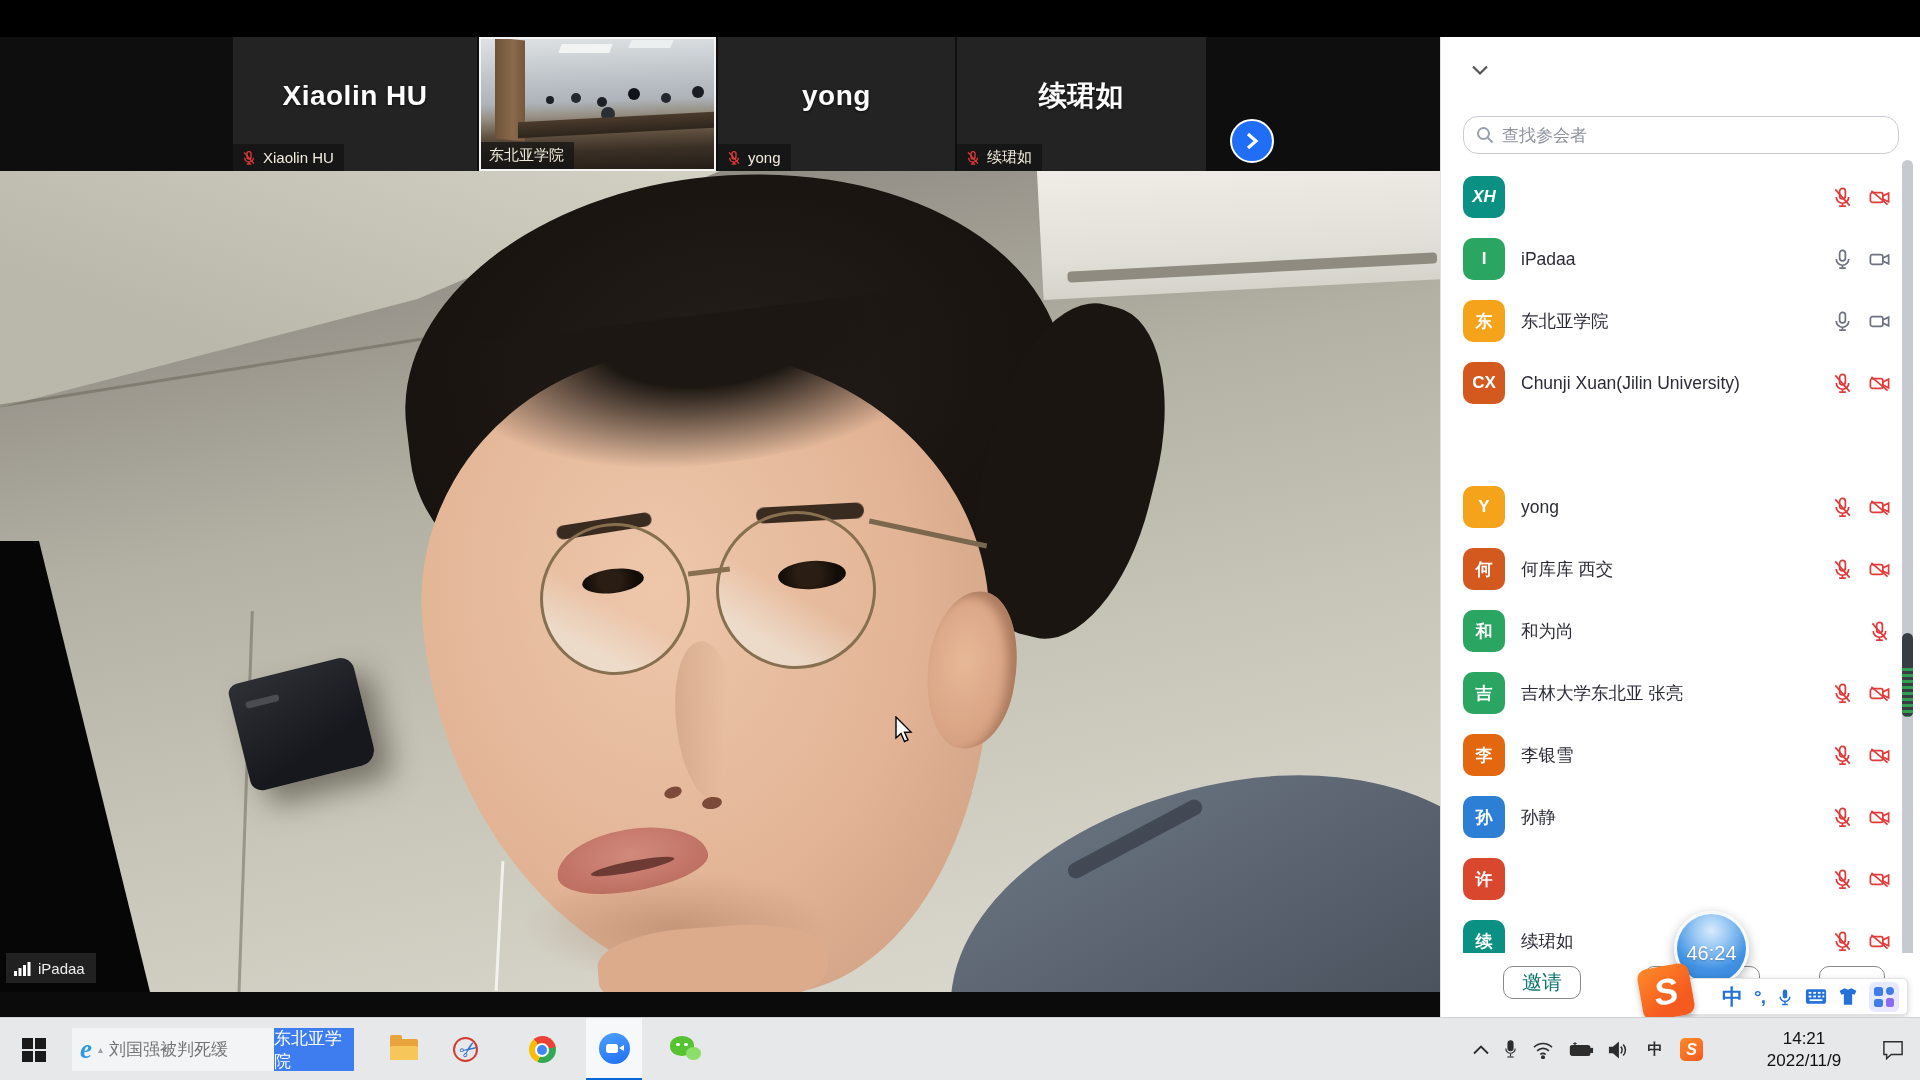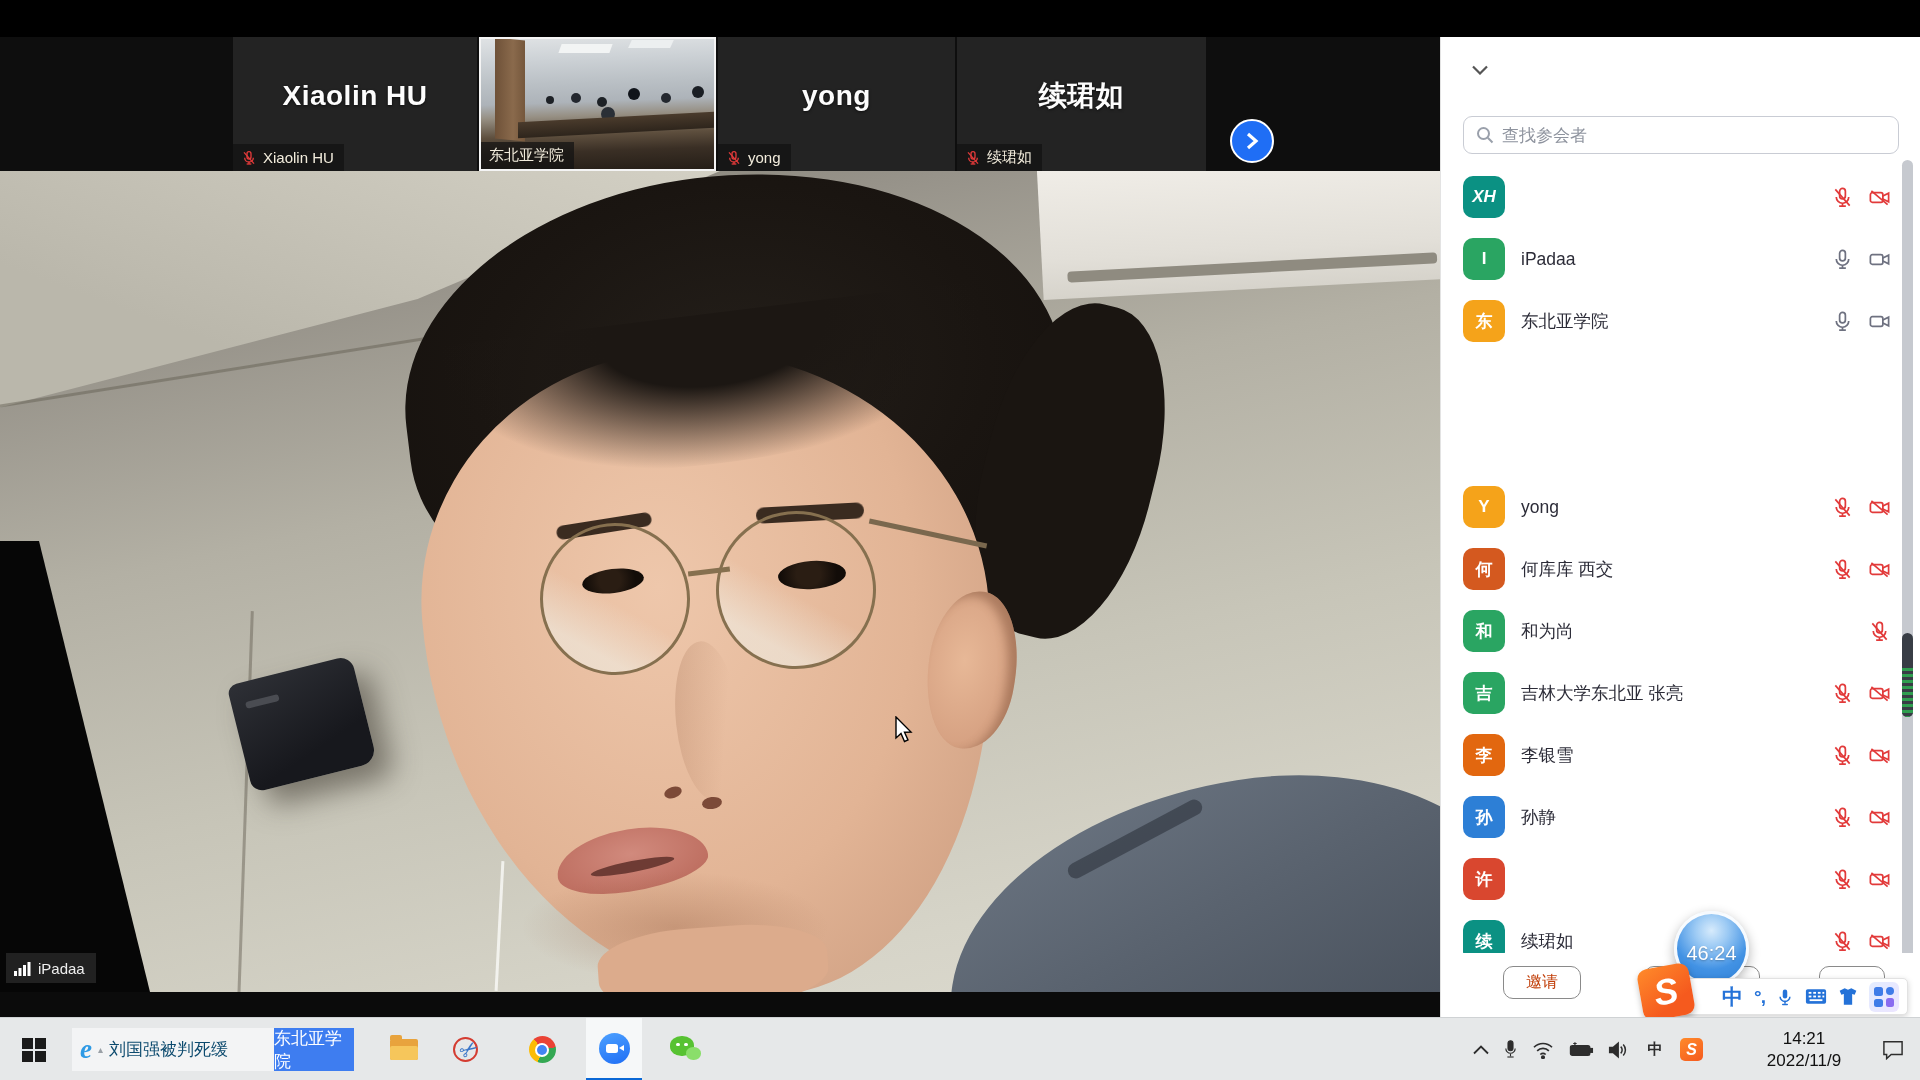--- a/index.html
+++ b/index.html
@@ -110,40 +110,40 @@
   .speaker-badge { left:6px; top:782px; height:30px; display:flex; align-items:center; gap:7px;
     background:rgba(38,38,38,.86); padding:0 11px 0 8px; color:#eee; font-size:15px; z-index:6; }
   .cursor { left:895px; top:545px; z-index:9; }
 
   
   .panel { left:1440px; top:37px; width:480px; height:980px; background:#fff; border-left:1px solid #e3e3e3; z-index:20; }
   .p { position:absolute; }
   .p-chevron { left:26px; top:20px; width:26px; height:26px; display:flex; align-items:center; justify-content:center; }
   .p-chevron svg { stroke:#555; stroke-width:2.2; fill:none; }
   .p-title { left:0; right:0; top:18px; text-align:center; font-size:19px; font-weight:bold; color:#1d1d28; }
-  .searchbox { left:22px; top:79px; width:436px; height:38px; border:1.5px solid #c9ccd4; border-radius:9px;
+  .searchbox { left:22px; top:79px; width:436px; height:38px; border:1.5px solid #c9ccd4; border-radius:15px;
     background:#fff; display:flex; align-items:center; padding:0 12px; gap:8px; }
   .searchbox svg { stroke:#9aa0ab; stroke-width:2; fill:none; }
   .searchph { color:#8e939e; font-size:17px; }
   .plist { left:0; top:129px; width:462px; height:806px; overflow:hidden; }
   .prow { position:absolute; left:0; width:462px; height:62px; }
   .pavatar { position:absolute; left:22px; top:10px; width:42px; height:42px; border-radius:10px;
     color:#fff; font-weight:bold; font-size:17px; display:flex; align-items:center; justify-content:center; }
   .pname { position:absolute; left:80px; top:0; height:62px; display:flex; align-items:center;
     font-size:17.5px; color:#2c2c38; white-space:nowrap; }
   .picons { position:absolute; right:12px; top:0; height:62px; display:flex; align-items:center; gap:14px; }
   .pic { width:23px; height:23px; stroke-width:1.8; fill:none; }
   .pic.red { stroke:#e23a3a; } .pic.gray { stroke:#6e7180; }
   .ptrack { left:461px; top:123px; width:11px; height:845px; background:#c6c9cf; border-radius:6px; }
   .pthumb { left:461px; top:596px; width:11px; height:84px; background:#383d45; border-radius:6px; overflow:hidden; }
   .pthumb::after { content:""; position:absolute; left:0; right:0; top:38%; bottom:0;
     background:repeating-linear-gradient(180deg,#383d45 0 3px,#2f9e4f 3px 6px); }
   .pbottom { left:0; top:916px; width:480px; height:64px; background:#fff; }
   .pbtn { position:absolute; top:13px; height:33px; border:1.6px solid #8a8a8a; border-radius:10px;
-    background:#fff; display:flex; align-items:center; justify-content:center; font-size:16px; color:#c2410c; }
+    background:#fff; display:flex; align-items:center; justify-content:center; font-size:20px; color:#0f766e; }
   .pbtn.invite { left:62px; width:78px; }
   .pbtn.b2 { left:203px; width:116px; }
   .pbtn.b3 { left:378px; width:66px; }
 
   
   .bubble { left:1674px; top:911px; width:75px; height:75px; border-radius:50%;
     background:radial-gradient(circle at 50% 24%,#d7ebfc 0%,#9ccaf4 26%,#4292e4 62%,#2e7fd4 100%);
     border:3px solid rgba(255,255,255,.95); box-shadow:0 4px 12px rgba(0,0,0,.3);
     display:flex; align-items:center; justify-content:center; z-index:30; }
   .bubble span { color:#fff; font-size:20px; margin-top:10px; text-shadow:0 1px 2px rgba(0,0,0,.25); }
@@ -164,21 +164,21 @@
 
   
   .taskbar { left:0; top:1017px; width:1920px; height:63px; background:#e6e8e9; border-top:1px solid #cfd2d4; z-index:50; }
   .t { position:absolute; top:0; height:63px; display:flex; align-items:center; justify-content:center; }
   .start { left:8px; width:52px; }
   .winlogo { width:24px; height:24px; display:grid; grid-template-columns:11px 11px; grid-template-rows:11px 11px; gap:2px; }
   .winlogo i { background:#1a1a1a; }
   .iefield { left:72px; top:10px; height:43px; width:202px; background:#f3f4f5; display:flex; align-items:center; padding:0 8px; gap:6px; }
   .ielogo { font-size:27px; font-weight:bold; color:#2e9ae5; font-family:"Liberation Serif",serif; font-style:italic; }
   .iecaret { font-size:10px; color:#9aa0a6; }
-  .ietext { font-size:17px; color:#0c4a6e; white-space:nowrap; }
+  .ietext { font-size:17px; color:#737373; white-space:nowrap; }
   .searchbtn { left:274px; top:10px; height:43px; width:80px; background:#3e7df0; color:#fff; font-size:17px;
     display:flex; align-items:center; justify-content:center; }
   .ticon { width:48px; }
   .folder { width:28px; height:21px; background:#e8a33d; border-radius:2px; position:relative; }
   .folder::before { content:""; position:absolute; left:0; top:-4px; width:12px; height:5px; background:#e8a33d; border-radius:2px 2px 0 0; }
   .folder::after { content:""; position:absolute; left:0; bottom:0; width:28px; height:14px; background:#f6c65b; border-radius:2px; }
   .snip { position:relative; width:30px; height:30px; }
   .snipring { position:absolute; left:0; top:2px; width:25px; height:25px; border-radius:50%; border:2.5px solid #d43c31; }
   .snipsc { position:absolute; left:7px; top:2px; font-size:22px; color:#3a76c9; transform:rotate(-35deg); }
   .chrome { width:27px; height:27px; border-radius:50%; position:relative;
@@ -378,20 +378,32 @@
           <div class="pname">东北亚学院</div>
           <div class="picons">
             <svg class="pic gray">
               <use href="#i-mic"></use>
             </svg>
             <svg class="pic gray">
               <use href="#i-cam"></use>
             </svg>
           </div>
         </div>
+        <div class="prow" style="top: 186px;">
+          <div class="pavatar" style="background:#d4591f">CX</div>
+          <div class="pname">Chunji Xuan(Jilin University)</div>
+          <div class="picons">
+            <svg class="pic red">
+              <use href="#i-mic-off"></use>
+            </svg>
+            <svg class="pic red">
+              <use href="#i-cam-off"></use>
+            </svg>
+          </div>
+        </div>
         <div class="prow" style="top: 310px;">
           <div class="pavatar" style="background:#f5a31a">Y</div>
           <div class="pname">yong</div>
           <div class="picons">
             <svg class="pic red">
               <use href="#i-mic-off"></use>
             </svg>
             <svg class="pic red">
               <use href="#i-cam-off"></use>
             </svg>

